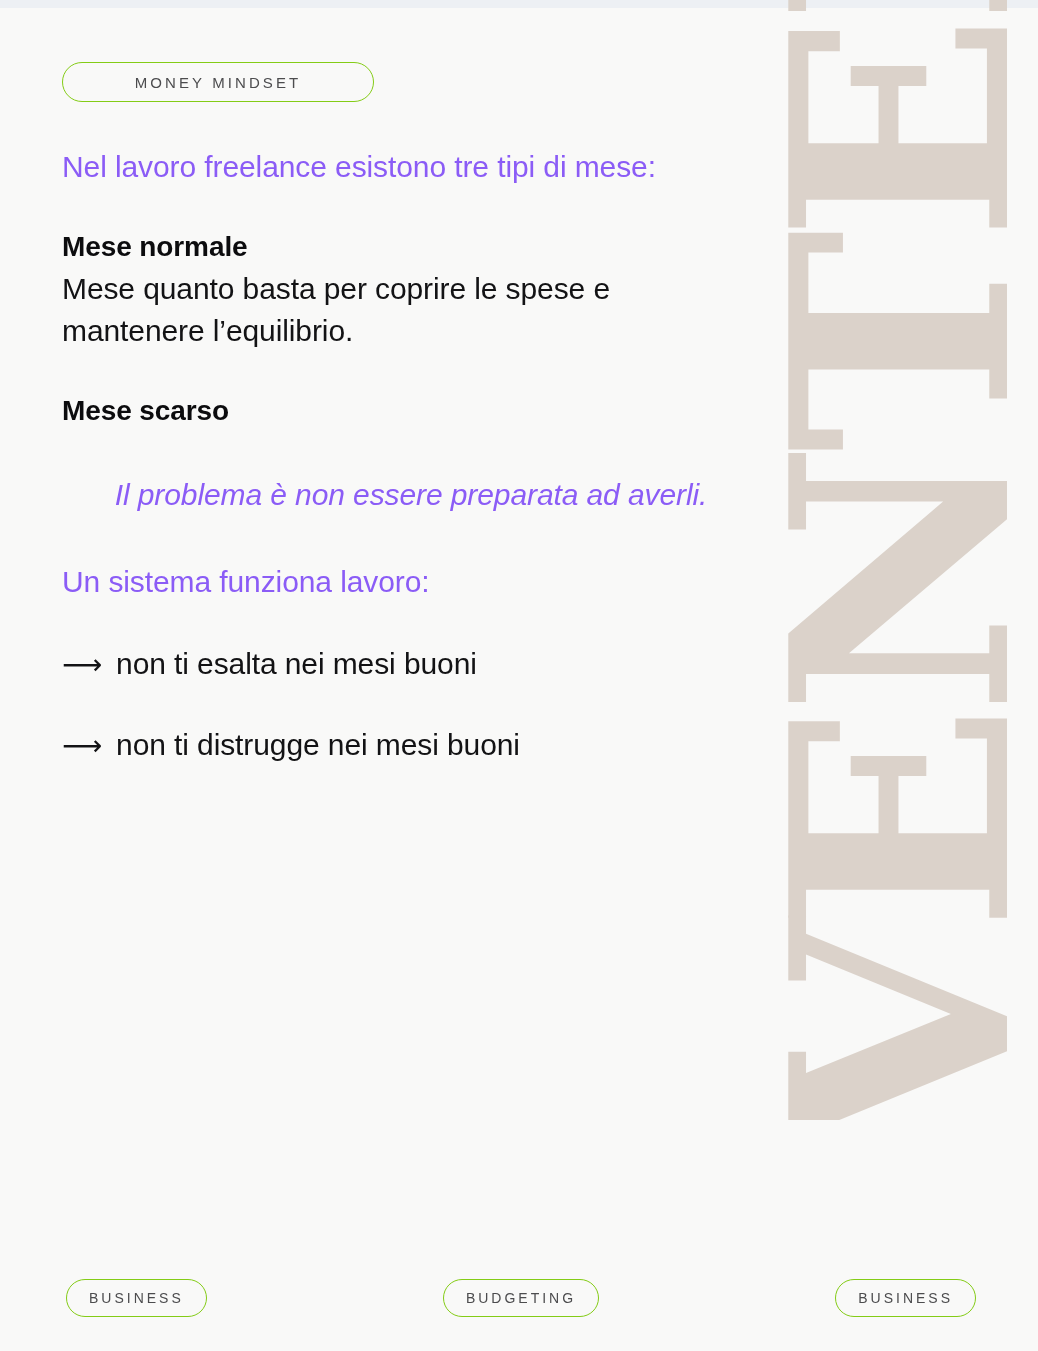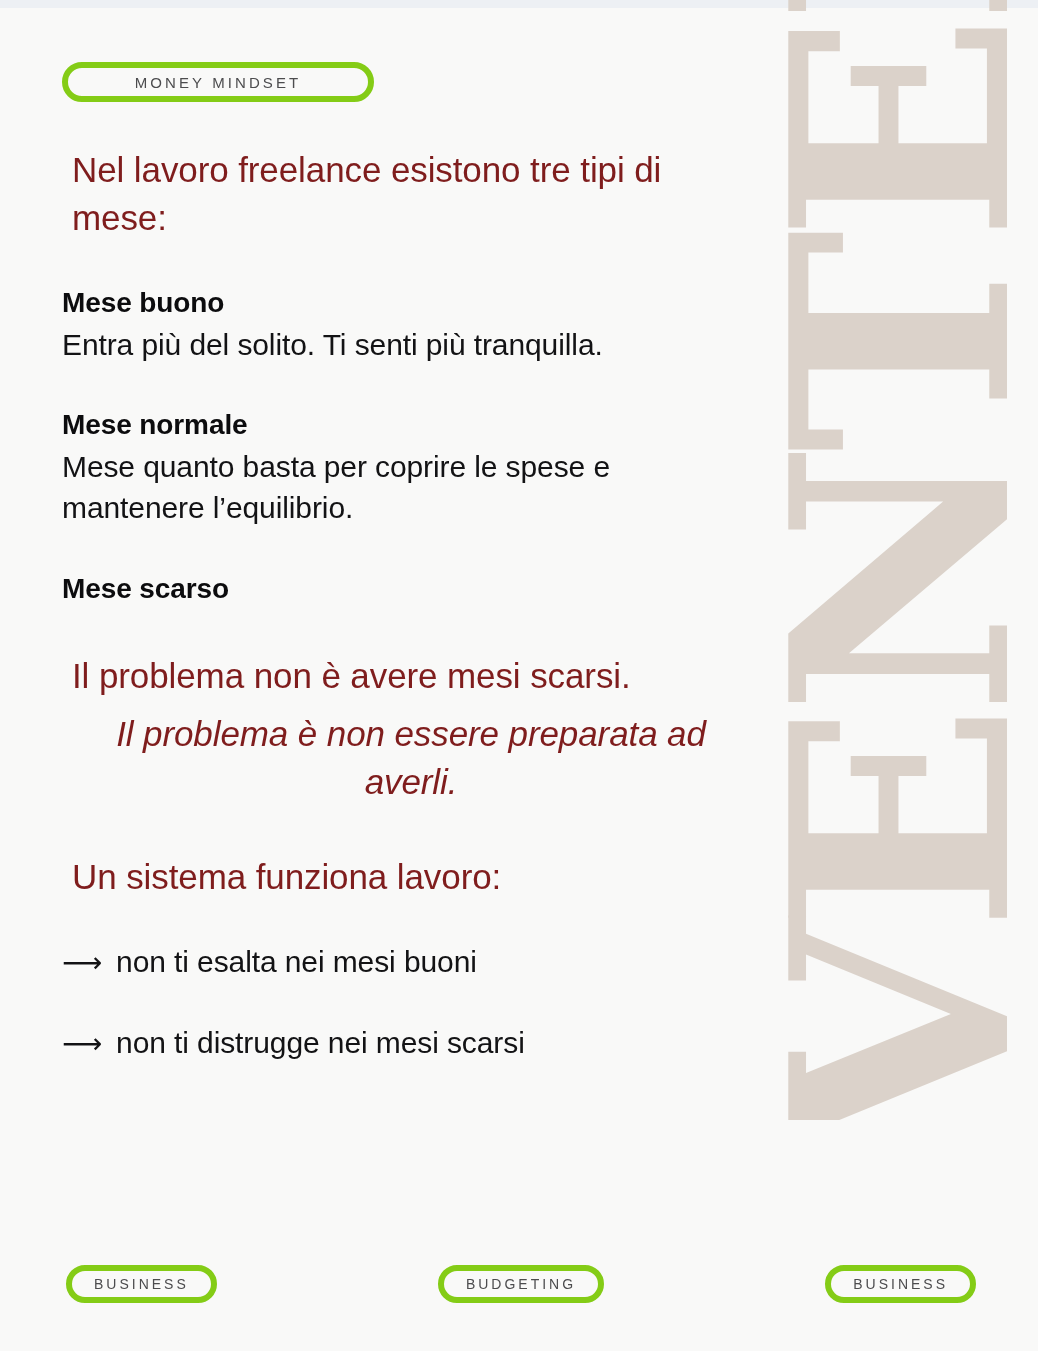--- a/index.html
+++ b/index.html
@@ -68,21 +68,21 @@
     width: 790px;
     padding: 62px 30px 0 62px;
     box-sizing: border-box;
   }
 
   
   .pill {
     display: inline-flex;
     align-items: center;
     justify-content: center;
-    border: 6px solid #84cc16;
+    border: 1px solid #84cc16;
     border-radius: 999px;
     color: #4c4c4e;
     font-size: 15px;
     letter-spacing: 3.1px;
     font-weight: 400;
     background: transparent;
     box-sizing: border-box;
   }
   .pill-kicker {
     height: 40px;
@@ -97,25 +97,25 @@
     line-height: 1.32;
     font-weight: 400;
     color: #111113;
     letter-spacing: -0.1px;
     max-width: 740px;
   }
   .headline .num { text-decoration: none; }
   .headline .rest { text-decoration: underline; text-underline-offset: 4px; text-decoration-thickness: 1.6px; }
 
   .para {
-    margin: 10px;
-    font-size: 35px;
+    margin: 0;
+    font-size: 30px;
     line-height: 1.38;
     font-weight: 400;
-    color: #7f1d1d;
+    color: #8b5cf6;
     letter-spacing: -0.1px;
     max-width: 730px;
   }
   .para.lead { margin-top: 44px; }
   .para.italic { font-style: italic; text-align: center; }
 
   .block { margin-top: 42px; }
   .block-title {
     margin: 0 0 2px 0;
     font-size: 28px;
@@ -153,21 +153,21 @@
     margin-right: 14px;
     font-family: "DejaVu Sans", sans-serif;
     font-size: 28px;
     color: #131315;
   }
 
   
   .footer {
     position: absolute;
     left: 0;
-    bottom: 48px;
+    bottom: 34px;
     width: 1038px;
     display: flex;
     align-items: center;
     box-sizing: border-box;
     padding: 0 62px 0 66px;
   }
   .tag {
     height: 38px;
     padding: 0 22px;
     font-size: 14px;
@@ -188,49 +188,44 @@
 
   <div class="content">
 
     <div class="pill pill-kicker">
       <span>MONEY MINDSET</span>
     </div>
 
 
     <p class="para lead">Nel lavoro freelance esistono tre tipi di mese:</p>
 
-    <div class="block">
-      <p class="block-title">Mese buono</p>
-      <p class="block-body">Entra più del solito. Ti senti più tranquilla.</p>
-    </div>
 
     <div class="block">
       <p class="block-title">Mese normale</p>
       <p class="block-body">Mese quanto basta per coprire le spese e mantenere l’equilibrio.</p>
     </div>
 
     <div class="block">
       <p class="block-title">Mese scarso</p>
     </div>
 
     <div class="pair">
-      <p class="para">Il problema non è avere mesi scarsi.</p>
       <p class="para italic">Il problema è non essere preparata ad averli.</p>
     </div>
 
     <p class="para question">Un sistema funziona lavoro:</p>
 
     <div class="bullet">
       <span class="arrow">⟶</span>
       <span>non ti esalta nei mesi buoni</span>
     </div>
 
     <div class="bullet">
       <span class="arrow">⟶</span>
-      <span>non ti distrugge nei mesi scarsi</span>
+      <span>non ti distrugge nei mesi buoni</span>
     </div>
 
   </div>
 
   <div class="footer">
     <div class="pill tag">
       <span>BUSINESS</span>
     </div>
     <div class="spacer"></div>
     <div class="pill tag">

